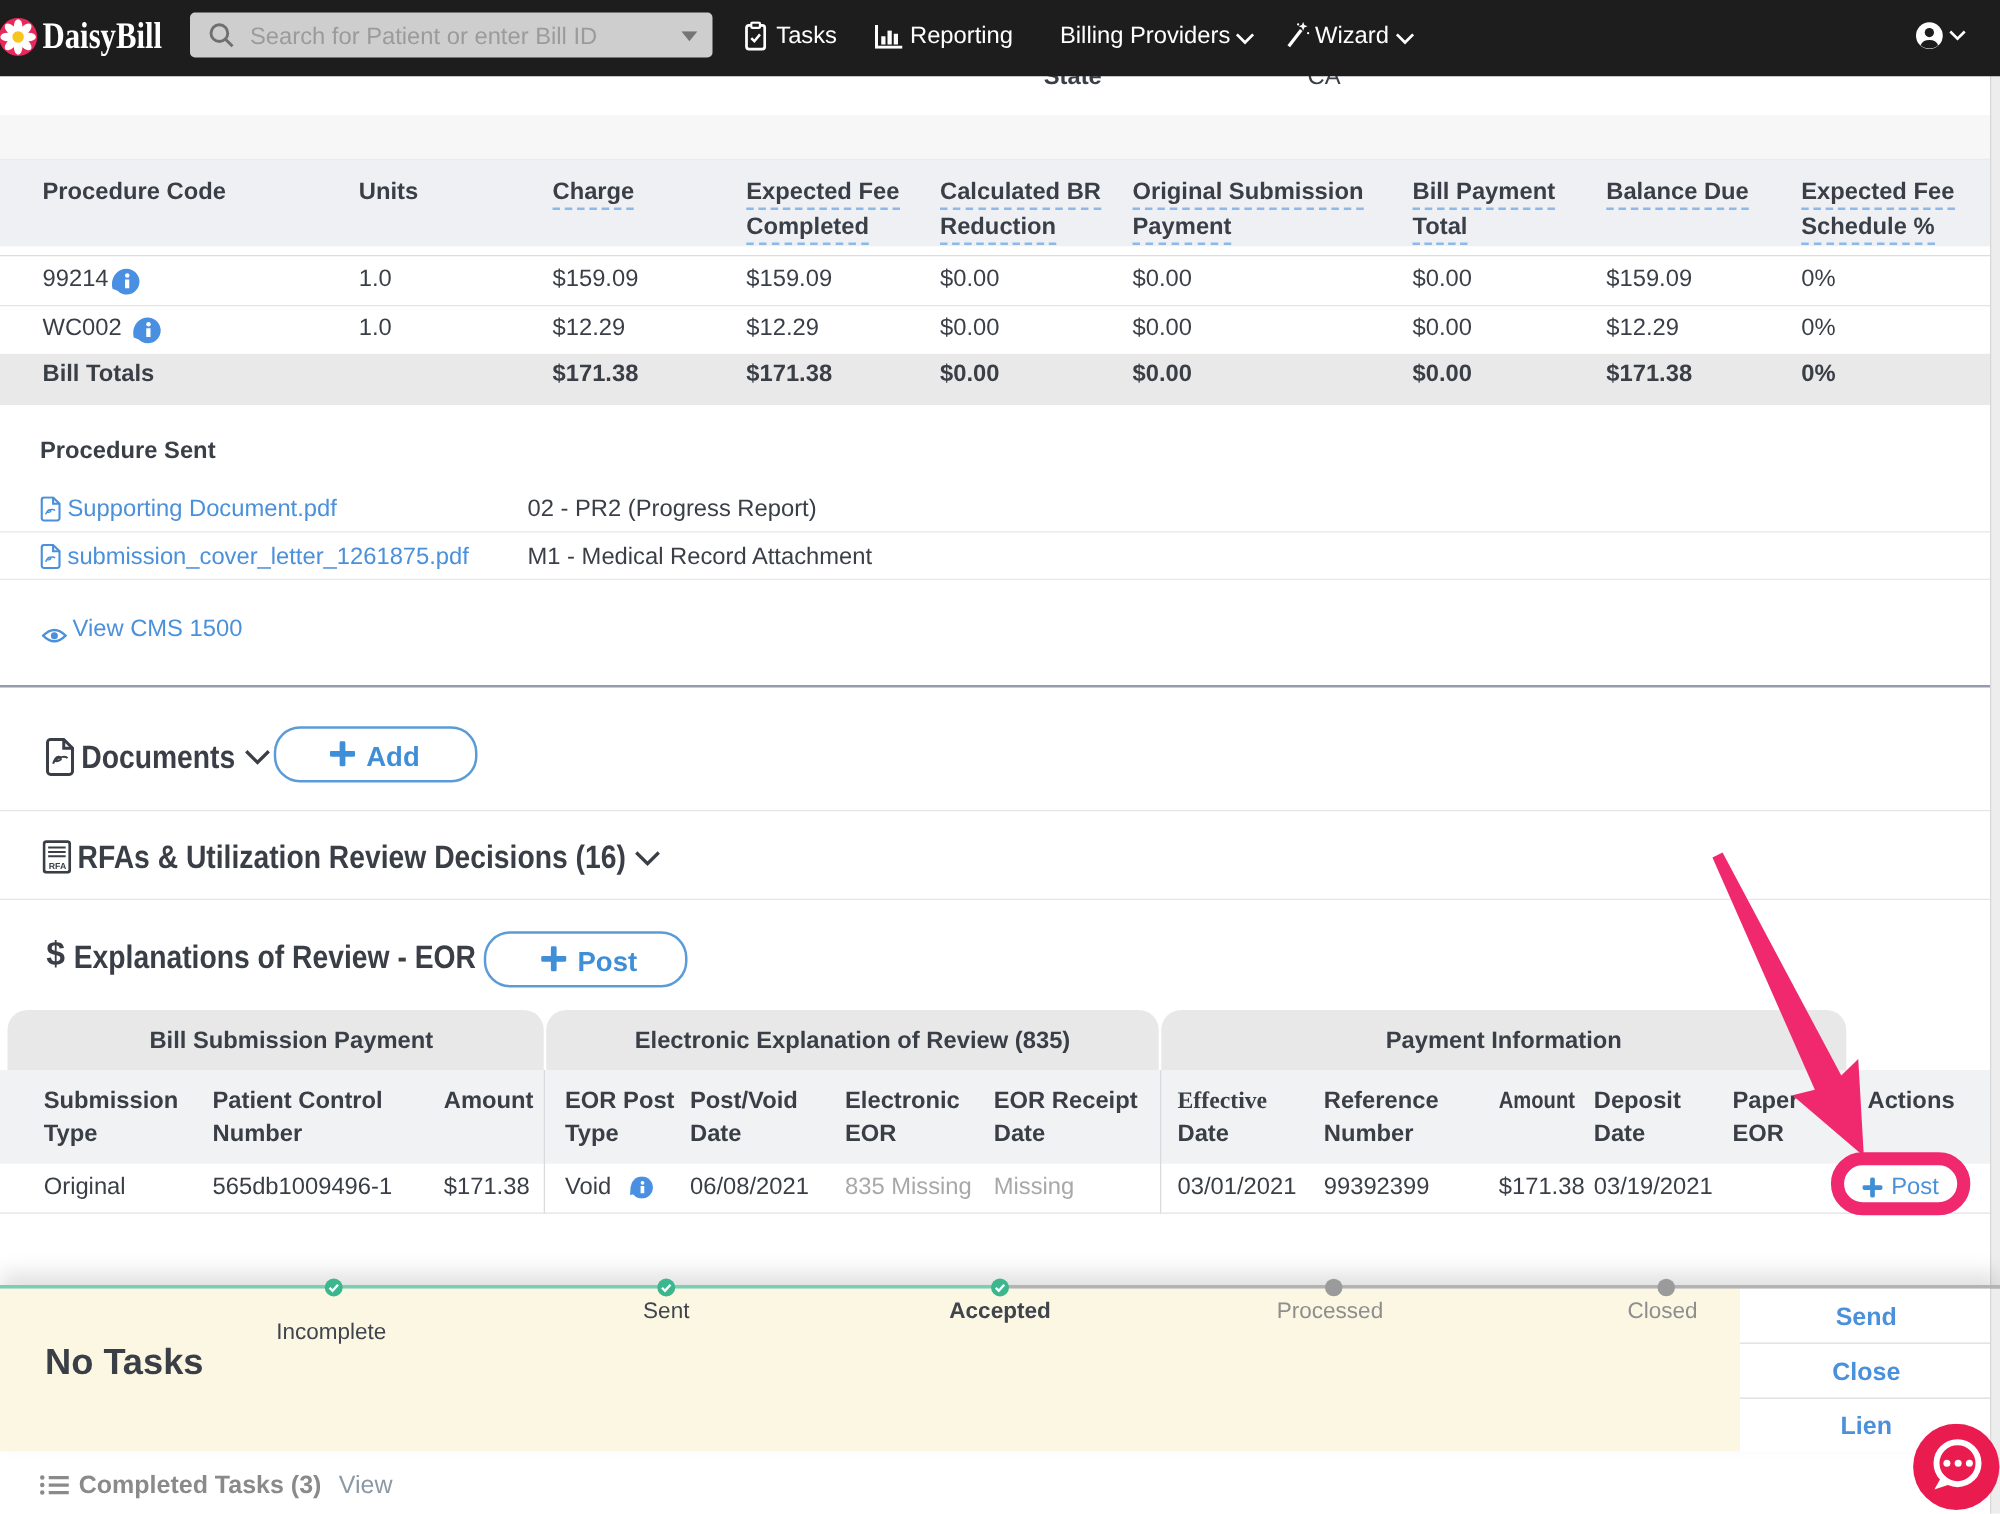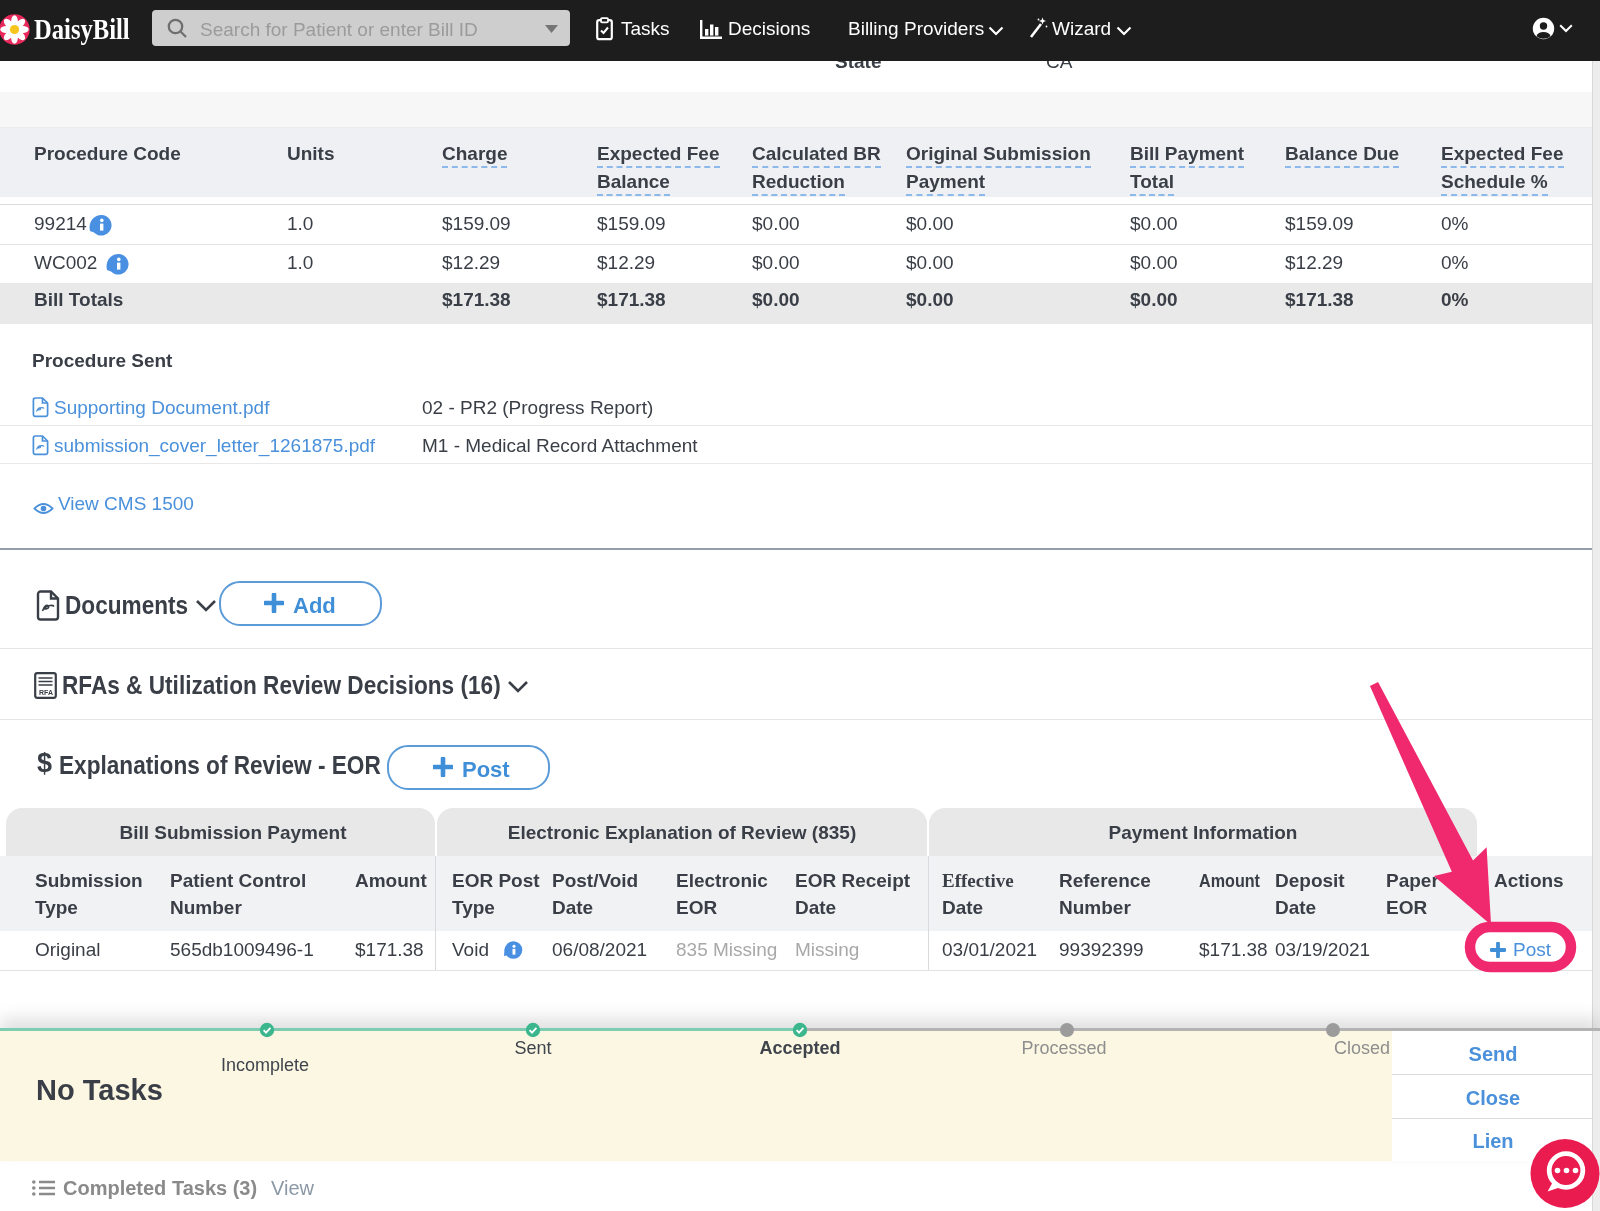--- a/index.html
+++ b/index.html
@@ -20,21 +20,21 @@
 <div class="r" style="left:0;top:127px;width:1600px;height:1px;background:#ebebee;"></div>
 <div class="r" style="left:0;top:128px;width:1600px;height:69px;background:#eef0f3;"></div>
 <div class="r" style="left:0;top:204px;width:1600px;height:1px;background:#dcdcde;"></div>
 <div class="r" style="left:0;top:244px;width:1600px;height:1px;background:#e4e4e6;"></div>
 <div class="r" style="left:0;top:283px;width:1600px;height:41px;background:#e9e9e9;"></div>
 
 <div class="t b" style="left:34px;top:144px;">Procedure Code</div>
 <div class="t b" style="left:287px;top:144px;">Units</div>
 <div class="t b" style="left:442px;top:144px;"><span class="dash">Charge</span></div>
 <div class="t b" style="left:597px;top:144px;"><span class="dash">Expected Fee</span></div>
-<div class="t b" style="left:597px;top:172px;"><span class="dash">Balance</span></div>
+<div class="t b" style="left:597px;top:172px;"><span class="dash">Completed</span></div>
 <div class="t b" style="left:752px;top:144px;"><span class="dash">Calculated BR</span></div>
 <div class="t b" style="left:752px;top:172px;"><span class="dash">Reduction</span></div>
 <div class="t b" style="left:906px;top:144px;"><span class="dash">Original Submission</span></div>
 <div class="t b" style="left:906px;top:172px;"><span class="dash">Payment</span></div>
 <div class="t b" style="left:1130px;top:144px;"><span class="dash">Bill Payment</span></div>
 <div class="t b" style="left:1130px;top:172px;"><span class="dash">Total</span></div>
 <div class="t b" style="left:1285px;top:144px;"><span class="dash">Balance Due</span></div>
 <div class="t b" style="left:1441px;top:144px;"><span class="dash">Expected Fee</span></div>
 <div class="t b" style="left:1441px;top:172px;"><span class="dash">Schedule %</span></div>
 
@@ -225,21 +225,21 @@
     <circle cx="8" cy="8" r="7.2" fill="#3bb68d"></circle>
     <path d="M4.6 8.2 L7 10.6 L11.4 5.8" fill="none" stroke="#fff" stroke-width="1.9"></path>
   </svg>
 <div class="r" style="left:1060px;top:1023px;width:14px;height:14px;border-radius:50%;background:#9b9b9b;"></div>
 <div class="r" style="left:1326px;top:1023px;width:14px;height:14px;border-radius:50%;background:#9b9b9b;"></div>
 
 <div class="t ctr" style="left:265px;top:1039px;font-size:18px;color:#40454d;margin-top:17px;">Incomplete</div>
 <div class="t ctr" style="left:533px;top:1039px;font-size:18px;color:#40454d;">Sent</div>
 <div class="t ctr b" style="left:800px;top:1039px;font-size:18px;color:#40454d;">Accepted</div>
 <div class="t ctr" style="left:1064px;top:1039px;font-size:18px;color:#8e8e8e;">Processed</div>
-<div class="t ctr" style="left:1330px;top:1039px;font-size:18px;color:#8e8e8e;margin-left:32px;">Closed</div>
+<div class="t ctr" style="left:1330px;top:1039px;font-size:18px;color:#8e8e8e;">Closed</div>
 
 <div class="t b" style="left:36px;top:1076px;font-size:29px;">No Tasks</div>
 
 <svg class="r" style="left:32px;top:1180px;" width="24" height="16" viewBox="0 0 24 16">
     <circle cx="1.8" cy="2" r="1.8" fill="#8a8a8a"></circle>
     <circle cx="1.8" cy="8" r="1.8" fill="#8a8a8a"></circle>
     <circle cx="1.8" cy="14" r="1.8" fill="#8a8a8a"></circle>
     <path d="M7 2 h16 M7 8 h16 M7 14 h16" stroke="#8a8a8a" stroke-width="2.6"></path>
   </svg>
 <div class="t b" style="left:63px;top:1178px;font-size:20px;color:#8a8a8a;">Completed Tasks (3)</div>
@@ -295,21 +295,21 @@
     <rect x="5" y="1.1" width="7" height="4.2" rx="1" fill="#1d1d1d" stroke="#fff" stroke-width="1.8"></rect>
     <path d="M5 13.5 L7.5 16 L12 10.5" fill="none" stroke="#fff" stroke-width="2"></path>
   </svg>
 <div class="t" style="left:621px;top:19px;color:#fff;">Tasks</div>
 <svg class="r" style="left:700px;top:20px;" width="22" height="19" viewBox="0 0 22 19">
     <path d="M1.2 0 V17.8 H22" fill="none" stroke="#fff" stroke-width="2.4"></path>
     <rect x="5" y="9" width="3.4" height="6.6" fill="#fff"></rect>
     <rect x="10" y="4.5" width="3.4" height="11.1" fill="#fff"></rect>
     <rect x="15" y="7" width="3.4" height="8.6" fill="#fff"></rect>
   </svg>
-<div class="t" style="left:728px;top:19px;color:#fff;">Decisions</div>
+<div class="t" style="left:728px;top:19px;color:#fff;">Reporting</div>
 <div class="t" style="left:848px;top:19px;color:#fff;">Billing Providers</div>
 <svg class="r" style="left:988px;top:26px;" width="16" height="10" viewBox="0 0 16 10">
     <path d="M1.5 1.5 L8 8 L14.5 1.5" fill="none" stroke="#fff" stroke-width="2.2"></path>
   </svg>
 <svg class="r" style="left:1028px;top:16px;" width="20" height="24" viewBox="0 0 20 24">
     <path d="M3 21 L13 8" stroke="#fff" stroke-width="2.6"></path>
     <path d="M14.5 1.5 l1 2.5 2.5 1 -2.5 1 -1 2.5 -1 -2.5 -2.5 -1 2.5 -1 z" fill="#fff"></path>
     <circle cx="10.5" cy="3.5" r="0.9" fill="#fff"></circle>
     <circle cx="18.5" cy="10.5" r="0.9" fill="#fff"></circle>
   </svg>

